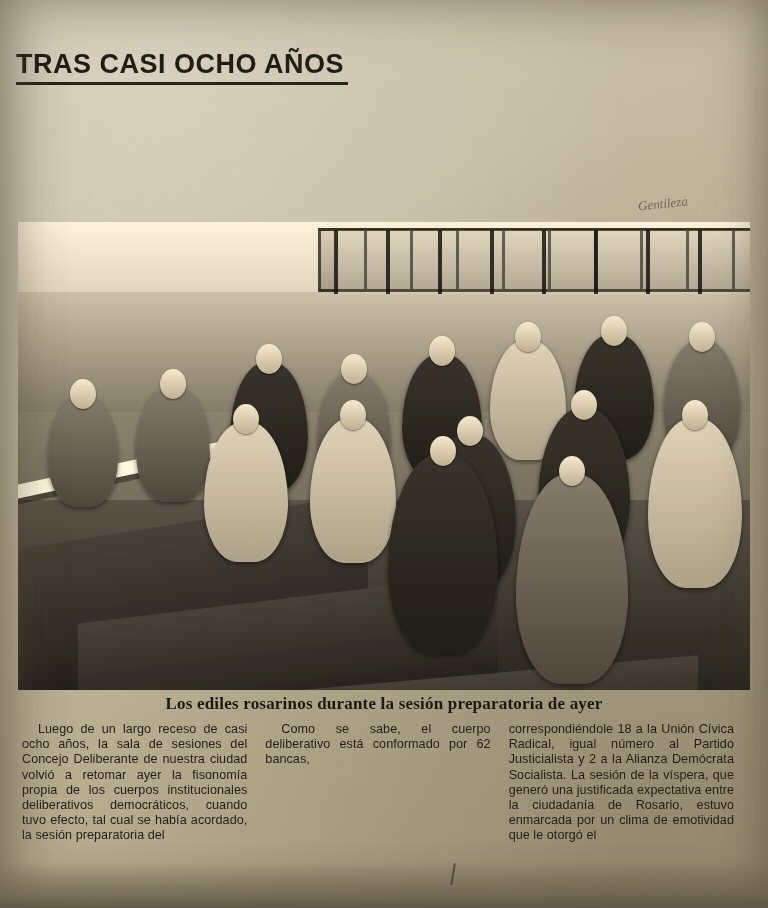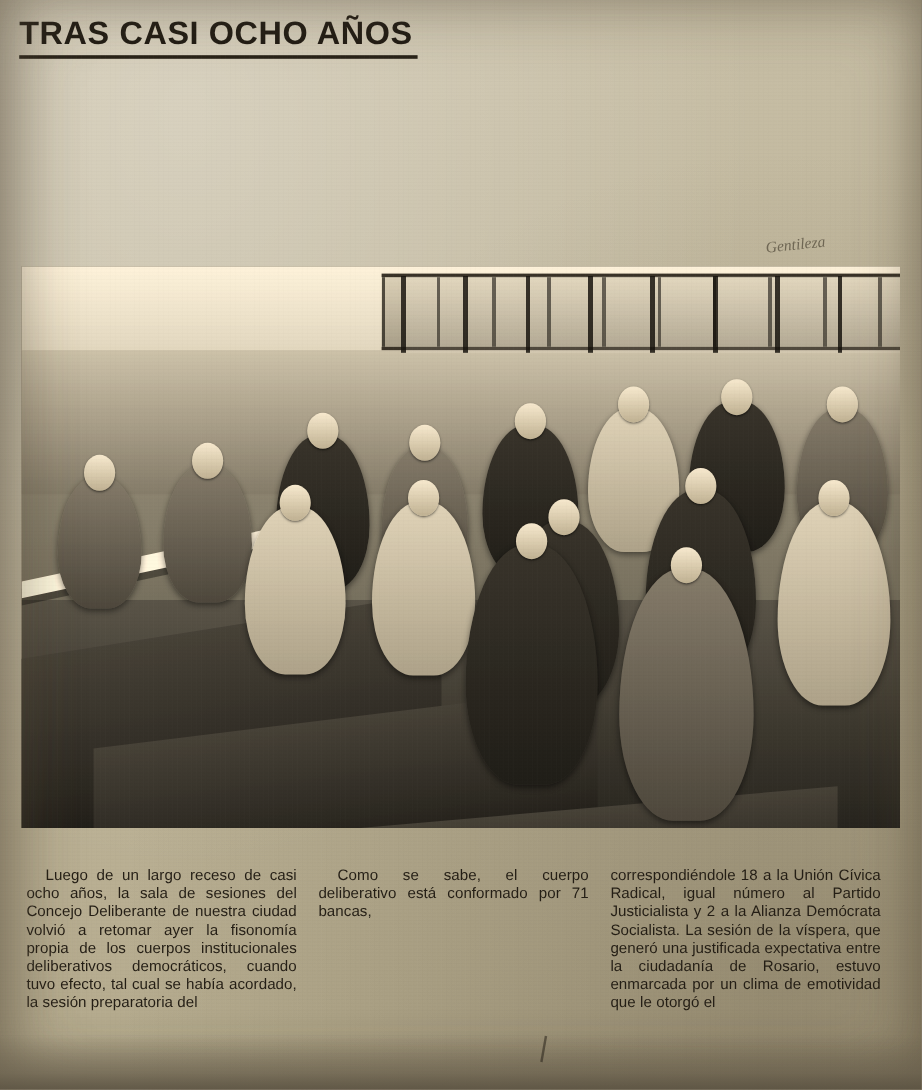--- a/index.html
+++ b/index.html
@@ -54,20 +54,21 @@
     width: 340px;
   }
   .kicker {
     font-family: "Liberation Sans", sans-serif;
     font-weight: 700;
     font-size: 27px;
     letter-spacing: .5px;
     color: #221d15;
     line-height: 1.05;
     white-space: nowrap;
+    margin-top: 36px;
   }
   .kicker-rule {
     height: 3px;
     background: #2a241a;
     margin-top: 4px;
     width: 332px;
   }
 
   
   .headline {
@@ -291,27 +292,28 @@
     <div class="fig" style="left:370px; top:232px; width:110px; height:200px;">
         <span class="head"></span>
       </div>
     <div class="fig mid" style="left:498px; top:252px; width:112px; height:210px;">
         <span class="head"></span>
       </div>
   </div>
 
   <div id="signature">Gentileza</div>
 
+  <div class="photo-caption">Los ediles rosarinos durante la  sesión  preparatoria de ayer</div>
 
   <div id="columns">
     <div class="col">
       <p class="indent">Luego de un largo receso de casi ocho años, la sala de sesiones del Concejo Deliberante de nuestra ciudad volvió a retomar ayer la fisonomía propia de los cuerpos institucionales deliberativos democráticos, cuando tuvo efecto, tal cual se había acordado, la sesión preparatoria del</p>
     </div>
     <div class="col">
-      <p class="indent">Como se sabe, el cuerpo deliberativo está conformado por 71 bancas,</p>
+      <p class="indent">Como se sabe, el cuerpo deliberativo está conformado por 62 bancas,</p>
     </div>
     <div class="col">
       <p>correspondiéndole 18 a la Unión Cívica Radical, igual número al Partido Justicialista y 2 a la Alianza Demócrata Socialista. La sesión de la víspera, que generó una justificada expectativa entre la ciudadanía de Rosario, estuvo enmarcada por un clima de emotividad que le otorgó el</p>
     </div>
   </div>
 
   <div id="grain"></div>
   <div id="vignette"></div>
   <div id="bottom-smudge"></div>
   <div id="pen-mark"></div>

